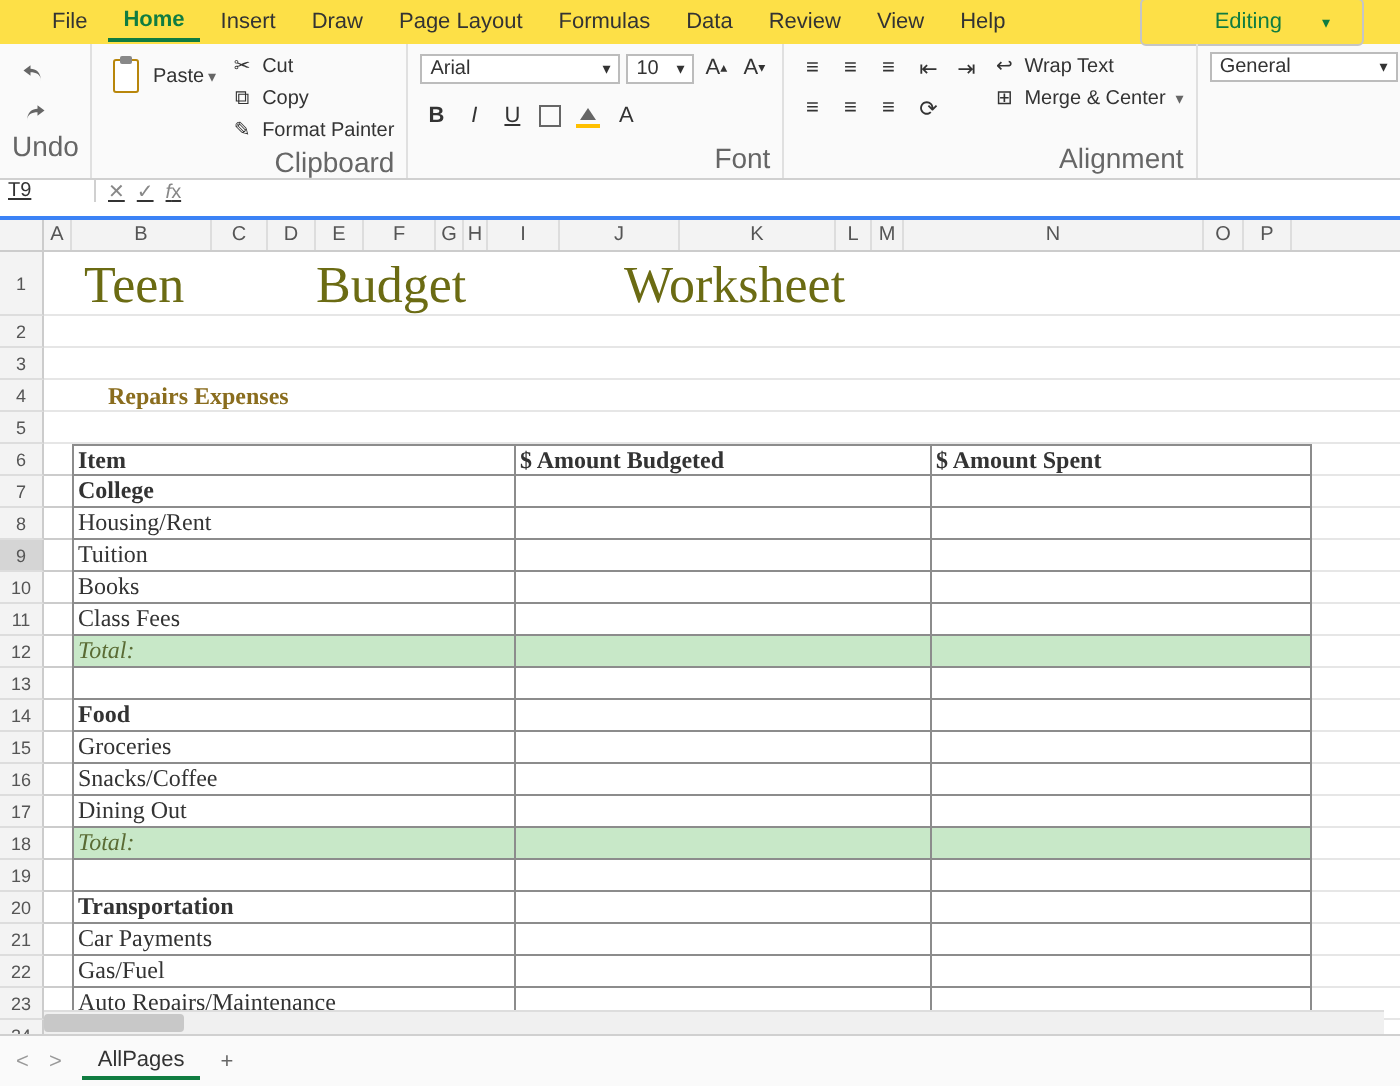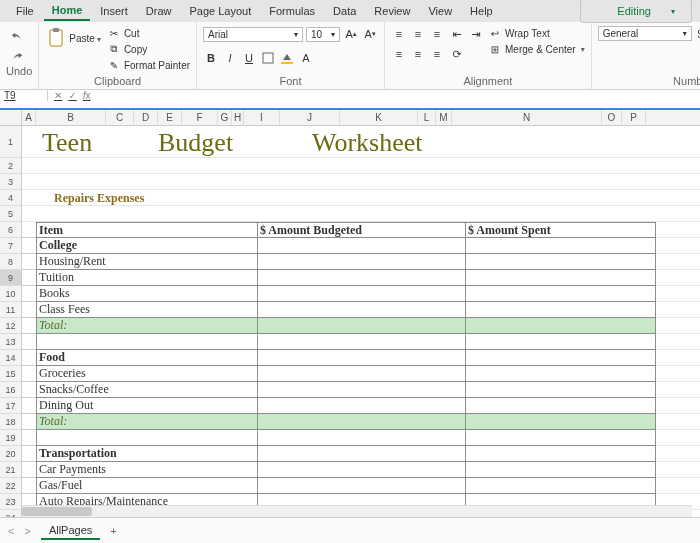--- a/index.html
+++ b/index.html
@@ -1,28 +1,28 @@
 <!DOCTYPE html>
 <html><head>
 <meta charset="utf-8">
 <style>
 * { margin: 0; padding: 0; box-sizing: border-box; }
 body { font-family: "Segoe UI", Arial, sans-serif; font-size: 11px; background: #fff; width: 700px; height: 543px; overflow: hidden; color: #333; }
 
 
-.menubar { display: flex; align-items: center; height: 22px; padding: 0 8px; gap: 2px; background: #e5e5e5; }
+.menubar { display: flex; align-items: center; height: 22px; padding: 0 18px; gap: 2px; background: #fde047; }
 .menubar span { padding: 3px 8px; cursor: pointer; }
 .menubar .active { border-bottom: 2px solid #107c41; color: #107c41; font-weight: 600; }
 .editing-btn { margin-left: auto; display: flex; align-items: center; gap: 4px; border: 1px solid #c5c5c5; border-radius: 3px; padding: 2px 8px; color: #107c41; }
 
 
 .ribbon { display: flex; height: 68px; border-bottom: 1px solid #d0d0d0; background: #fafafa; }
 .group { display: flex; flex-direction: column; border-right: 1px solid #e0e0e0; padding: 2px 6px 0; }
 .group-body { flex: 1; display: flex; align-items: flex-start; gap: 4px; padding-top: 2px; }
-.group-label { text-align: center; font-size: 11px; color: #666; padding: 1px 0 2px; }
+.group-label { text-align: right; font-size: 14px; color: #666; padding: 1px 0 2px; }
 .vcol { display: flex; flex-direction: column; gap: 2px; font-size: 10px; }
 .vcol span { display: flex; align-items: center; gap: 3px; white-space: nowrap; }
 .icon { width: 14px; height: 14px; display: inline-flex; align-items: center; justify-content: center; }
 .bigbtn { display: flex; flex-direction: row; align-items: center; font-size: 10px; gap: 2px; padding: 2px; }
 .bigbtn .icon { width: 20px; height: 20px; }
 .dd { border: 1px solid #bcbcbc; background: #fff; padding: 1px 4px; font-size: 10px; display: flex; align-items: center; justify-content: space-between; }
 .row { display: flex; gap: 3px; align-items: center; }
 .fbtn { width: 16px; height: 16px; display: inline-flex; align-items: center; justify-content: center; font-size: 11px; }
 .undo-col { display:flex; flex-direction:column; gap:6px; padding:6px 4px 0; }
 

